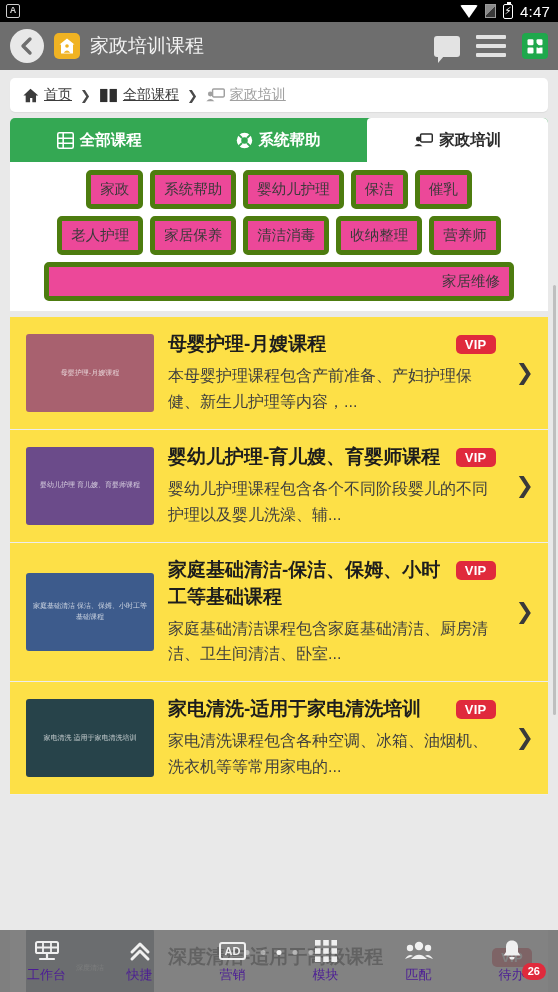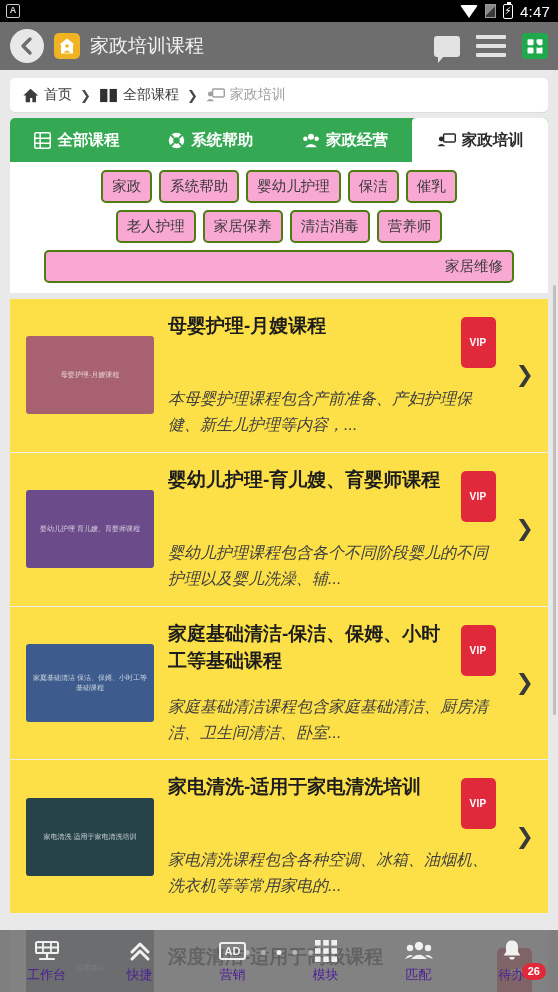--- a/index.html
+++ b/index.html
@@ -52,64 +52,64 @@
   .ico-menu span { display:block; height:4px; background:#e3e3e3; border-radius:1px; }
   .ico-share { width: 26px; height: 26px; background: #1fa84c; border-radius: 4px; position: relative; display:flex; align-items:center; justify-content:center; }
 
   
   .crumbwrap { padding: 8px 10px 6px 10px; background:#e9e9e9; }
   .breadcrumb {
     background: #fff; border-radius: 5px; height: 34px;
     display: flex; align-items: center; padding: 0 12px; gap: 7px;
     box-shadow: 0 1px 1px rgba(0,0,0,.06);
   }
-  .crumb { display: flex; align-items: center; gap: 5px; font-size: 14px; color: #3c3c3c; }
+  .crumb { display: flex; align-items: center; gap: 5px; font-size: 14px; color: #3c3c3c; text-decoration: underline; }
   .crumb.dim { color: #a0a0a0; }
   .crumb-sep { color: #4a4a4a; font-size: 13px; font-weight: 900; margin: 0 1px; }
 
   
   .tabs {
     margin: 0 10px; height: 44px; background: #34a853; border-radius: 5px 5px 0 0;
     display: flex; align-items: stretch; overflow: hidden;
   }
   .tab {
     flex: 1 1 auto; display: flex; align-items: center; justify-content: center; gap: 6px;
     color: #fff; font-size: 15.5px; font-weight: bold; white-space: nowrap;
   }
   .tab.active { background: #fff; color: #2b2b2b; border-radius: 4px 4px 0 0; }
 
   
   .chipbox { margin: 0 10px; background: #fff; padding: 8px 6px 10px 6px; }
   .chiprow { display: flex; justify-content: center; gap: 7px; margin-bottom: 7px; }
   .chiprow:last-child { margin-bottom: 0; }
   .chip {
-    background: #f9a8d4; border: 2px solid #4d7c0f; border-radius: 5px;
+    background: #ec4899; border: 5px solid #4d7c0f; border-radius: 5px;
     padding: 5px 9px; font-size: 14.5px; color: #3a3a3a; white-space: nowrap;
   }
   .chip.wide { flex: 0 0 auto; min-width: 470px; text-align: right; }
 
   
   .listwrap { margin: 6px 10px 0 10px; background: #fde047; }
   .course {
     display: flex; align-items: flex-start; gap: 14px;
     padding: 14px 10px 14px 16px; border-bottom: 1px solid #ededed;
     position: relative;
   }
   .thumb { width: 128px; height: 78px; border-radius: 3px; flex: 0 0 auto;
     position: relative; overflow: hidden; align-self: center;
     display:flex; align-items:center; justify-content:center; }
   .thumb-cap { font-size: 7px; color: rgba(255,255,255,.72); text-align:center; line-height:1.5; padding: 0 4px; }
   .course-body { flex: 1 1 auto; min-width: 0; padding-right: 6px; }
   .ctitle-row { display: flex; align-items: flex-start; gap: 8px; }
   .ctitle { font-size: 19px; font-weight: bold; color: #1d1d1d; line-height: 1.42; flex: 1 1 auto; }
   .vip {
-    flex: 0 0 auto; background: #e02a3c; color: #fff; font-size: 10px; font-weight: bold;
-    padding: 20px 9px; border-radius: 5px; margin-top: 4px; letter-spacing: .3px;
-  }
-  .cdesc { font-size: 16px; color: #3f3f3f; line-height: 1.62; margin-top: 18px; font-style: italic; }
+    flex: 0 0 auto; background: #e02a3c; color: #fff; font-size: 13px; font-weight: bold;
+    padding: 2px 9px; border-radius: 5px; margin-top: 4px; letter-spacing: .3px;
+  }
+  .cdesc { font-size: 16px; color: #3f3f3f; line-height: 1.62; margin-top: 5px; }
   .chev { flex: 0 0 auto; align-self: center; color: #3a3a3a; font-size: 22px; font-weight: 900; padding-right: 4px; }
 
   
   .bottomnav {
     position: absolute; left: 0; right: 0; bottom: 0; height: 62px;
     background: rgba(110,110,110,.86);
     display: flex; align-items: center;
   }
   .navitem { flex: 1 1 0; display: flex; flex-direction: column; align-items: center; justify-content: center; gap: 3px; position: relative; }
   .navlabel { font-size: 13px; color: #4c1d95; }
@@ -222,29 +222,20 @@
       <span>全部课程</span>
     </div>
     <div class="tab">
       <svg width="17" height="17" viewBox="0 0 22 22">
         <circle cx="11" cy="11" r="10" fill="#fff"></circle>
         <circle cx="11" cy="11" r="4.2" fill="#34a853"></circle>
         <path d="M3 3 L7.8 7.8 M19 3 L14.2 7.8 M3 19 L7.8 14.2 M19 19 L14.2 14.2" stroke="#34a853" stroke-width="2.4"></path>
       </svg>
       <span>系统帮助</span>
     </div>
-    <div class="tab">
-      <svg width="18" height="17" viewBox="0 0 24 22">
-        <circle cx="12" cy="6" r="4" fill="#fff"></circle>
-        <circle cx="4.5" cy="8.5" r="3" fill="#fff"></circle>
-        <circle cx="19.5" cy="8.5" r="3" fill="#fff"></circle>
-        <path d="M4 20 q8-9 16 0 Z" fill="#fff"></path>
-      </svg>
-      <span>家政经营</span>
-    </div>
     <div class="tab active">
       <svg width="19" height="17" viewBox="0 0 26 22">
         <rect x="9" y="2" width="16" height="11" rx="1.5" fill="none" stroke="#2b2b2b" stroke-width="2"></rect>
         <circle cx="6" cy="9" r="3.4" fill="#2b2b2b"></circle>
         <path d="M0.5 19 q5.5-6.5 11 0 Z" fill="#2b2b2b"></path>
       </svg>
       <span>家政培训</span>
     </div>
   </div>
 
@@ -253,20 +244,21 @@
       <span class="chip">家政</span>
       <span class="chip">系统帮助</span>
       <span class="chip">婴幼儿护理</span>
       <span class="chip">保洁</span>
       <span class="chip">催乳</span>
     </div>
     <div class="chiprow">
       <span class="chip">老人护理</span>
       <span class="chip">家居保养</span>
       <span class="chip">清洁消毒</span>
+      <span class="chip">收纳整理</span>
       <span class="chip">营养师</span>
     </div>
     <div class="chiprow">
       <span class="chip wide">家居维修</span>
     </div>
   </div>
 
   <div class="listwrap">
 
     <div class="course">

